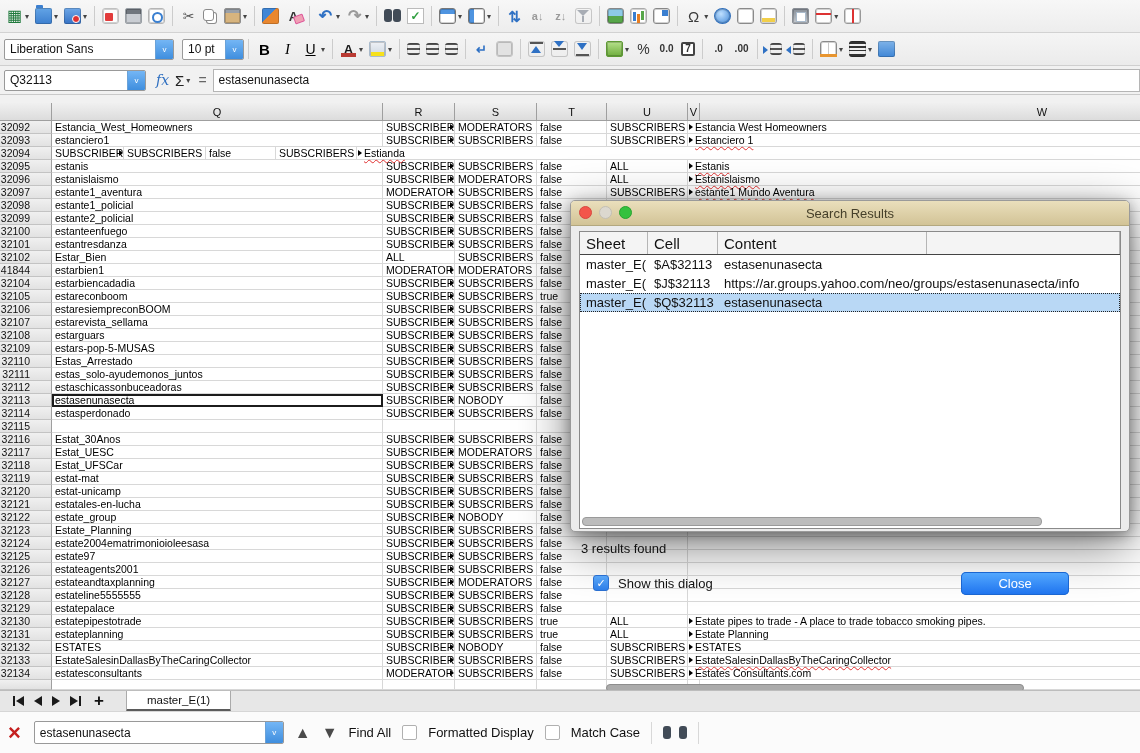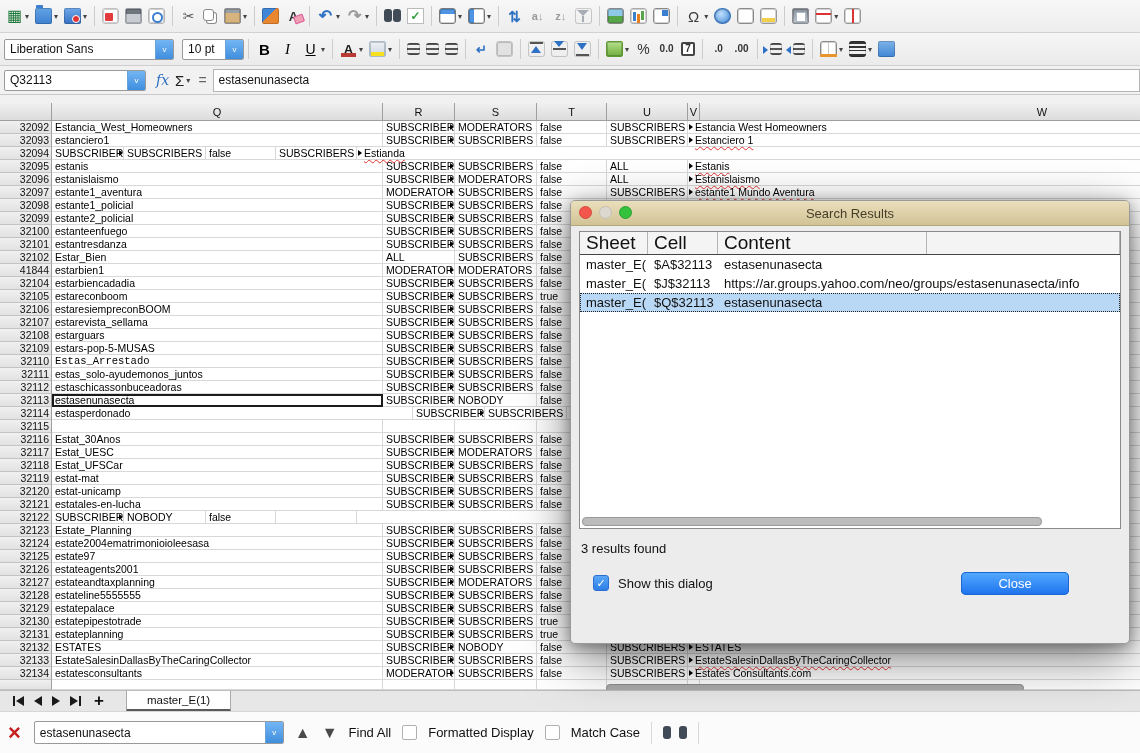--- a/index.html
+++ b/index.html
@@ -107,44 +107,44 @@
   #fbar .finput{flex:1;height:21px;background:#fff;border:1px solid #b5b5b5;display:flex;align-items:center;padding:0 5px;font-size:12px;color:#111}
 
   
   #sheet{top:95px;height:595px;background:#fff;overflow:hidden}
   .topgap{height:8px;background:#f1f1f1}
   .hrow{display:flex;height:18px;flex-wrap:nowrap}
   .hcell{flex:none;background:linear-gradient(#f0f0f0,#dcdcdc);border-right:1px solid #9f9f9f;border-bottom:1px solid #9f9f9f;
          font-size:11px;display:flex;align-items:center;justify-content:center;color:#111;box-sizing:border-box}
   .r{display:flex;height:13px;font-size:10.5px;flex-wrap:nowrap}
   .rh{width:52px;flex:none;background:linear-gradient(#f0f0f0,#e2e2e2);border-right:1px solid #9f9f9f;border-bottom:1px solid #c3c3c3;
-      display:flex;align-items:center;justify-content:flex-end;padding-right:2px;color:#111;box-sizing:border-box}
+      display:flex;align-items:center;justify-content:flex-end;padding-right:21px;color:#111;box-sizing:border-box}
   .c{flex:none;border-right:1px solid #d8d8d8;border-bottom:1px solid #d8d8d8;box-sizing:border-box;
      padding-left:3px;white-space:nowrap;overflow:hidden;display:flex;align-items:center;color:#000;position:relative}
   .c.vc{overflow:visible;padding-left:0;z-index:2;border-right:none}
   .fill{flex:1 1 auto;border-bottom:1px solid #d8d8d8;min-width:0}
   .sq{text-decoration-line:underline;text-decoration-style:wavy;text-decoration-color:#e03131;text-decoration-thickness:1px;text-underline-offset:2px}
   .selcell{outline:2px solid #1c1c1c;outline-offset:-2px;z-index:3}
   .cliptri{position:absolute;right:0;top:3px;width:0;height:0;border-top:3.5px solid transparent;border-bottom:3.5px solid transparent;border-left:4px solid #000}
   .vtri{flex:none;width:0;height:0;border-top:3.5px solid transparent;border-bottom:3.5px solid transparent;border-left:4px solid #000;margin:0 2px 0 1px}
   .hthumb{position:absolute;left:606px;top:589px;width:416px;height:6px;background:#ababab;border:1px solid #8d8d8d;border-radius:4px;z-index:4}
 
   
-  #dlg{position:absolute;left:570px;top:200px;width:560px;height:444px;background:#ececec;border:1px solid #9a9a9a;
+  #dlg{position:absolute;left:570px;top:200px;width:560px;height:332px;background:#ececec;border:1px solid #9a9a9a;
        border-radius:5px;box-shadow:0 14px 50px rgba(0,0,0,.5),0 3px 14px rgba(0,0,0,.35);z-index:10;box-sizing:border-box}
   .dtitle{height:24px;background:linear-gradient(#eadfbc,#d2c396);border-bottom:1px solid #b3a87f;border-radius:4px 4px 0 0;
           display:flex;align-items:center;justify-content:center;font-size:13px;color:#46402a;position:relative}
   .lights{position:absolute;left:8px;top:5px;display:flex;gap:7px}
   .light{width:13px;height:13px;border-radius:50%;box-sizing:border-box}
   .l-red{background:#f3564a;border:1px solid #d8473e}
   .l-gray{background:#dcd8cf;border:1px solid #c3bfb4}
   .l-green{background:#35c13e;border:1px solid #27a32f}
   .dtable{position:absolute;left:8px;top:30px;width:542px;height:298px;background:#fff;border:1px solid #8a8a8a;box-sizing:border-box;overflow:hidden}
   .dthead{display:flex;height:22px;border-bottom:1px solid #444;background:#f4f4f4}
-  .dth{font-size:19px;display:flex;align-items:center;padding-left:6px;border-right:1px solid #b5b5b5;box-sizing:border-box;color:#111;flex:none}
+  .dth{font-size:15px;display:flex;align-items:center;padding-left:6px;border-right:1px solid #b5b5b5;box-sizing:border-box;color:#111;flex:none}
   .dth:last-child{flex:1}
   .drow{display:flex;height:19px;align-items:center;font-size:13px}
   .drow.selr{background:#b9d8f5;outline:1px dotted #222;outline-offset:-1px}
   .dcell{padding-left:6px;white-space:nowrap;box-sizing:border-box;flex:none;color:#111}
   .dhscroll{position:absolute;left:2px;bottom:2px;width:458px;height:7px;background:#bcbcbc;border:1px solid #9a9a9a;border-radius:4px}
   .dstatus{position:absolute;left:10px;top:340px;font-size:13px;color:#111}
   .dcheckrow{position:absolute;left:22px;top:374px;display:flex;align-items:center;gap:9px;font-size:13px;color:#111}
   .cb{width:16px;height:16px;border-radius:3px;box-sizing:border-box;display:flex;align-items:center;justify-content:center}
   .cb.on{background:linear-gradient(#5aa7f7,#2e7ee8);color:#fff;font-size:11px;border:1px solid #2a6fd0}
   .closebtn{position:absolute;left:390px;top:371px;width:108px;height:23px;border-radius:5px;
@@ -780,21 +780,21 @@
         </div>
         <div class="c" style="width: 70px;">
           <span>false</span>
         </div>
         <div class="c" style="width: 81px;"></div>
         <div class="c vc" style="width: 12px;"></div>
         <div class="fill"></div>
       </div>
       <div class="r">
         <div class="rh">32110</div>
-        <div class="c" style="width: 331px; font-family: Liberation Mono, monospace;">
+        <div class="c" style="width: 331px;">
           <span class="sq">Estas_Arrestado</span>
         </div>
         <div class="c" style="width: 72px; padding-right: 7px;">
           <span>SUBSCRIBERS</span>
           <span class="cliptri"></span>
         </div>
         <div class="c" style="width: 82px;">
           <span>SUBSCRIBERS</span>
         </div>
         <div class="c" style="width: 70px;">
@@ -856,21 +856,21 @@
         </div>
         <div class="c" style="width: 70px;">
           <span>false</span>
         </div>
         <div class="c" style="width: 81px;"></div>
         <div class="c vc" style="width: 12px;"></div>
         <div class="fill"></div>
       </div>
       <div class="r">
         <div class="rh">32114</div>
-        <div class="c" style="width: 361px; text-align: center;">
+        <div class="c" style="width: 331px; text-align: center;">
           <span class="sq">estasperdonado</span>
         </div>
         <div class="c" style="width: 72px; padding-right: 7px;">
           <span>SUBSCRIBERS</span>
           <span class="cliptri"></span>
         </div>
         <div class="c" style="width: 82px;">
           <span>SUBSCRIBERS</span>
         </div>
         <div class="c" style="width: 70px;">
@@ -999,20 +999,23 @@
         </div>
         <div class="c" style="width: 70px;">
           <span>false</span>
         </div>
         <div class="c" style="width: 81px;"></div>
         <div class="c vc" style="width: 12px;"></div>
         <div class="fill"></div>
       </div>
       <div class="r">
         <div class="rh">32122</div>
+        <div class="c" style="width: 331px;">
+          <span>estate_group</span>
+        </div>
         <div class="c" style="width: 72px; padding-right: 7px;">
           <span>SUBSCRIBERS</span>
           <span class="cliptri"></span>
         </div>
         <div class="c" style="width: 82px;">
           <span>NOBODY</span>
         </div>
         <div class="c" style="width: 70px;">
           <span>false</span>
         </div>

